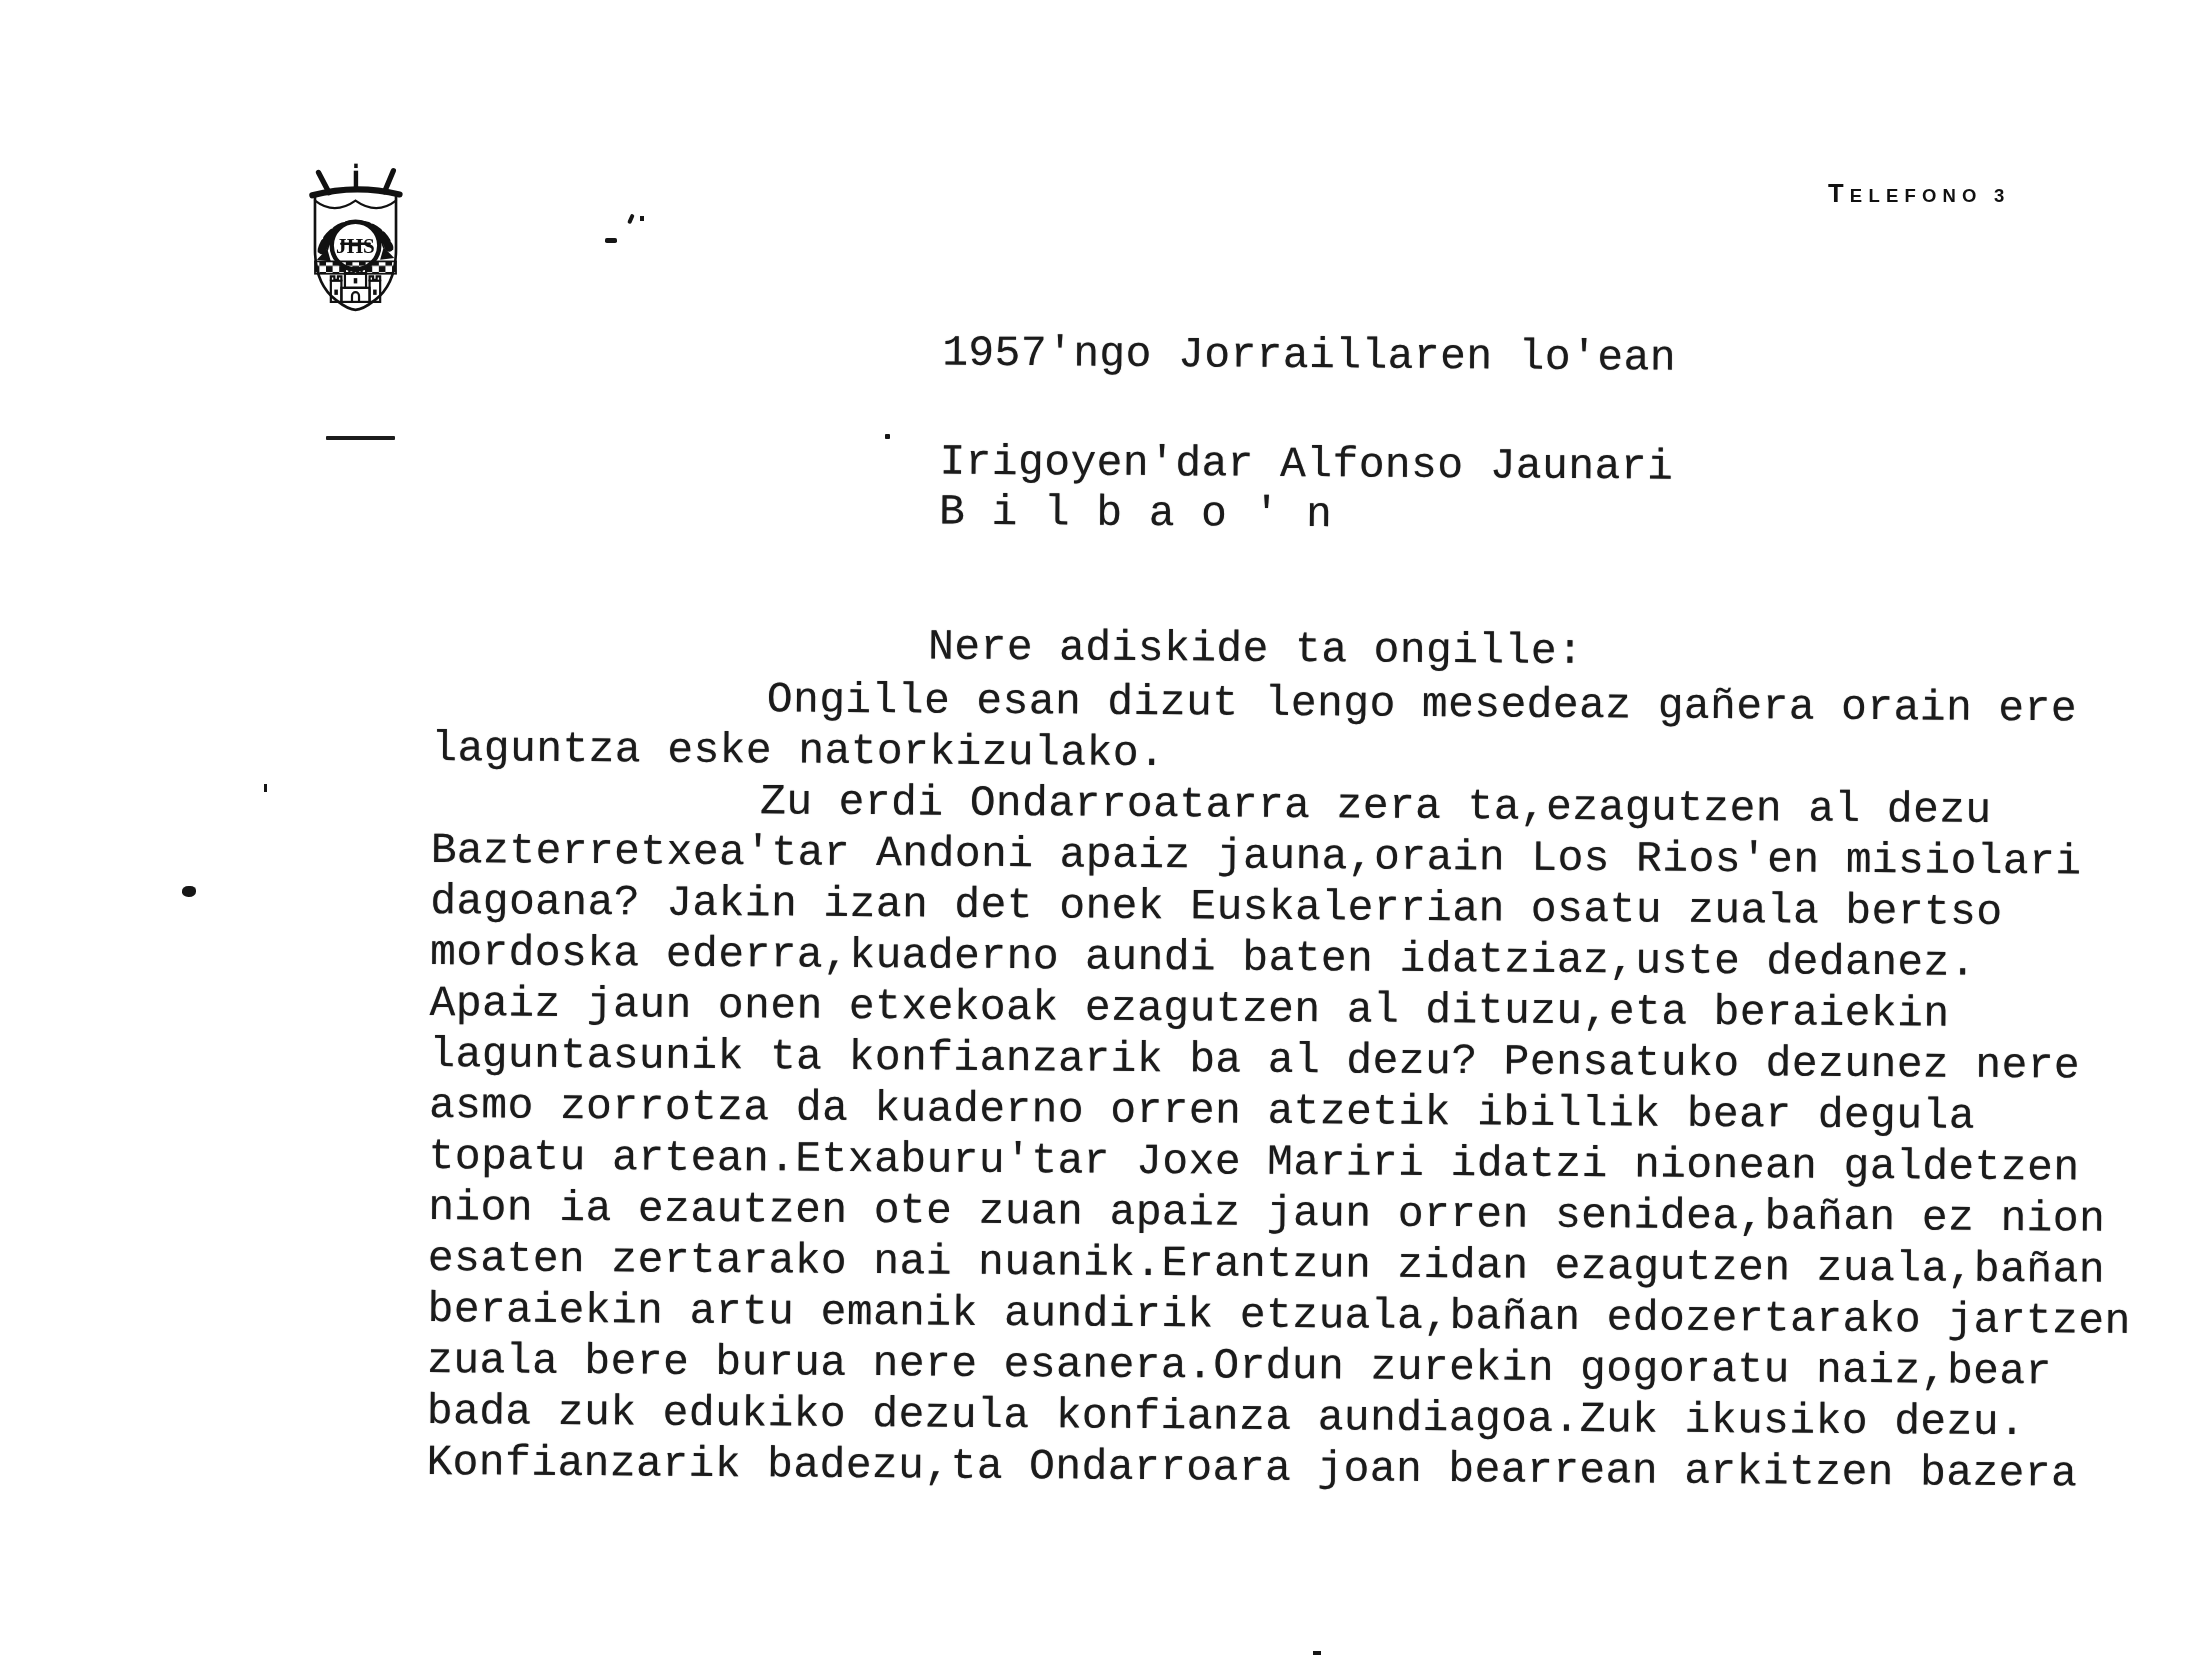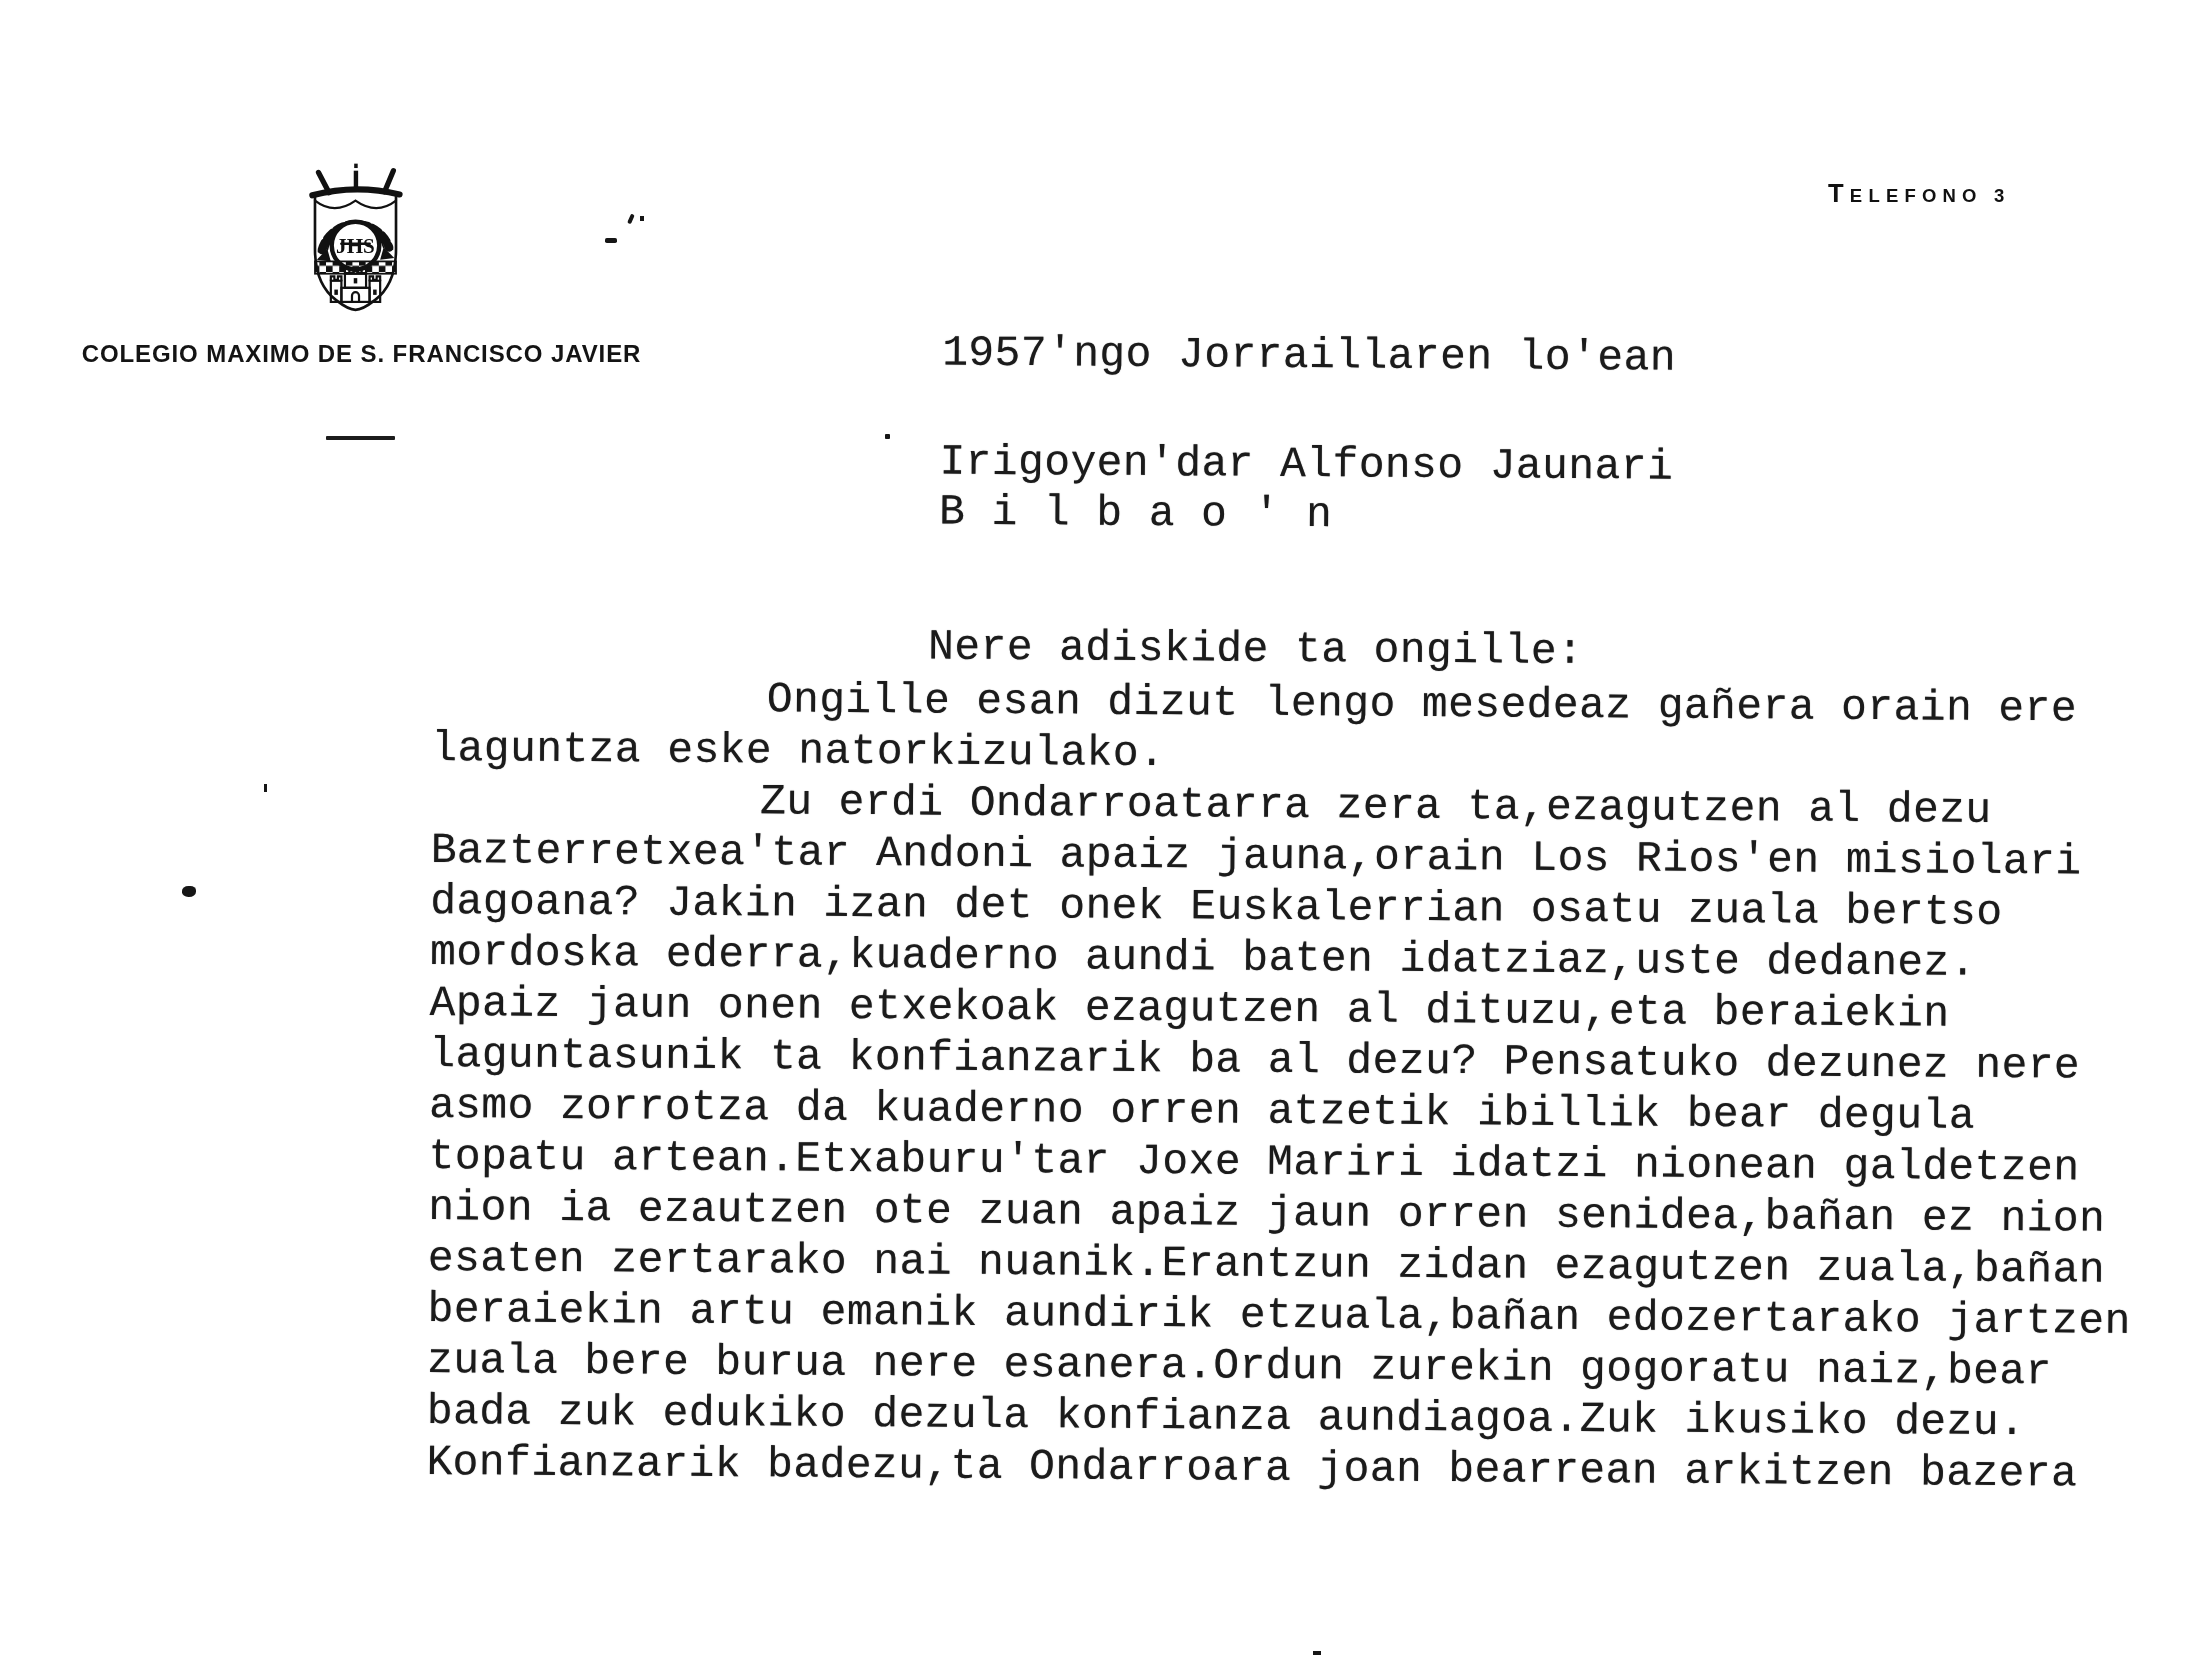--- a/index.html
+++ b/index.html
@@ -105,21 +105,20 @@
   <text x="56" y="104" text-anchor="middle" font-family="Liberation Serif, serif" font-size="24" font-weight="bold" fill="#111">JHS</text>
   <defs>
     <pattern id="chk" width="15" height="14" patternUnits="userSpaceOnUse">
       <rect width="7.5" height="7" fill="#111"></rect>
       <rect x="7.5" y="7" width="7.5" height="7" fill="#111"></rect>
     </pattern>
   </defs>
 </svg>
 
 <div id="letterhead-text" class="abs">
-  <div class="lh-line1">COLEGIO MAXIMO DE S. FRANCISCO JAVIER</div>
 </div>
 <div id="letterhead-rule" class="abs"></div>
 
 <div id="phone" class="abs">TELEFONO 3</div>
 
 <div id="typed-root" class="abs">
   <div id="date-line" class="abs typed">1957'ngo Jorraillaren lo'ean</div>
   <div id="recipient-line1" class="abs typed">Irigoyen'dar Alfonso Jaunari</div>
   <div id="recipient-line2" class="abs typed">B i l b a o ' n</div>
   <div id="salutation" class="abs typed">Nere adiskide ta ongille:</div>

